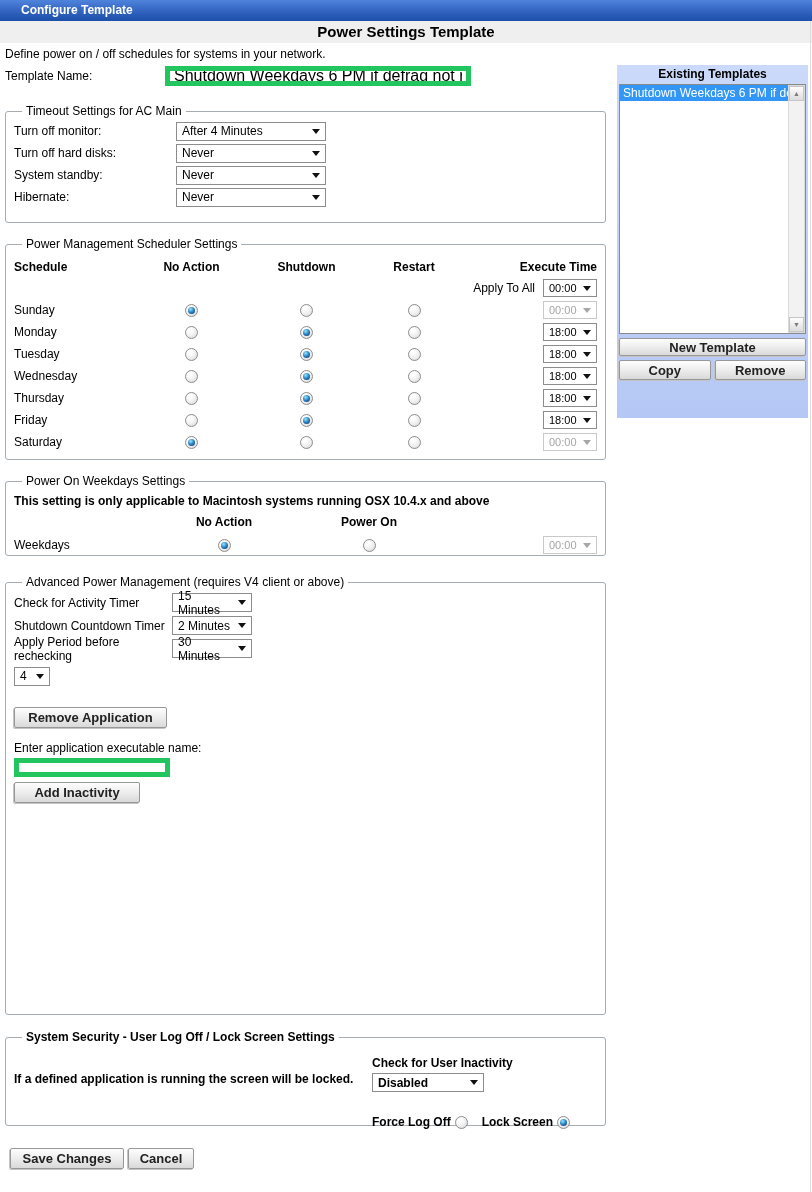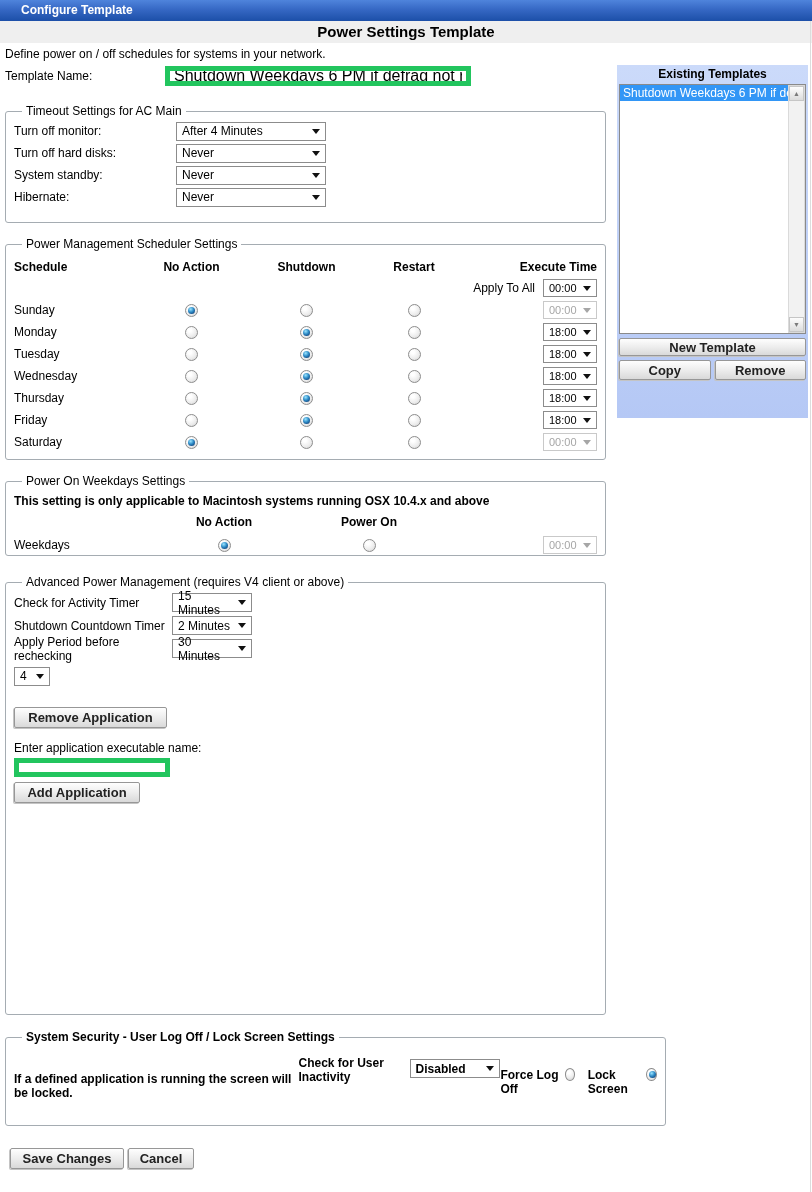--- a/index.html
+++ b/index.html
@@ -116,23 +116,23 @@
   .tcell-first { display:flex; align-items:center; justify-content:center; }
   .tcell-app { border-left:1px solid #000; display:flex; align-items:center; padding-left:4px; }
   .btn-remove-app { margin-top:15px; width:153px; }
   .app-add-label { margin-top:13px; }
   .app-input { width:156px; height:19px; margin-top:3px; display:block; }
   .btn-add-app { margin-top:5px; width:126px; }
 
   
   .sec-flex { display:flex; }
   .sec-left { width:358px; padding-top:26px; }
-  .sec-right { display:flex; flex-direction:row; padding-top:10px; }
+  .sec-right { display:flex; flex-direction:column; padding-top:10px; }
   .sel.w112 { width:112px; margin-top:3px; }
-  .sec-radios { display:flex; align-items:flex-start; gap:4px; margin-top:12px; }
+  .sec-radios { display:flex; align-items:center; gap:4px; margin-top:23px; }
   .sec-radios .gap { width:6px; }
 
   
   .panel {
     position:absolute; left:617px; top:65px; width:191px; height:353px;
     background:linear-gradient(180deg,#CBDAFA 0%,#B5C8F5 100%); padding:2px;
   }
   .panel-title { text-align:center; font-weight:bold; height:17px; }
   .listbox { position:relative; background:#fff; border:1px solid #8A8A8A; height:250px; }
   .list-item { padding:1px 3px; white-space:nowrap; overflow:hidden; margin-right:17px; }
@@ -417,21 +417,21 @@
     <div class="sel w36">
       <span>4</span>
       <span class="arr"></span>
     </div>
   </div>
 
 
   <button class="btn btn-remove-app">Remove Application</button>
   <div class="app-add-label">Enter application executable name:</div>
   <input class="txt app-input" value="" style="">
-  <button class="btn btn-add-app">Add Application</button>
+  <button class="btn btn-add-app">Add Inactivity</button>
 </fieldset>
 
 <fieldset class="fs fs-sec">
   <legend>System Security - User Log Off / Lock Screen Settings</legend>
   <div class="sec-flex">
     <div class="sec-left">If a defined application is running the screen will be locked.</div>
     <div class="sec-right">
       <span>Check for User Inactivity</span>
       <div class="sel w112">
         <span>Disabled</span>

